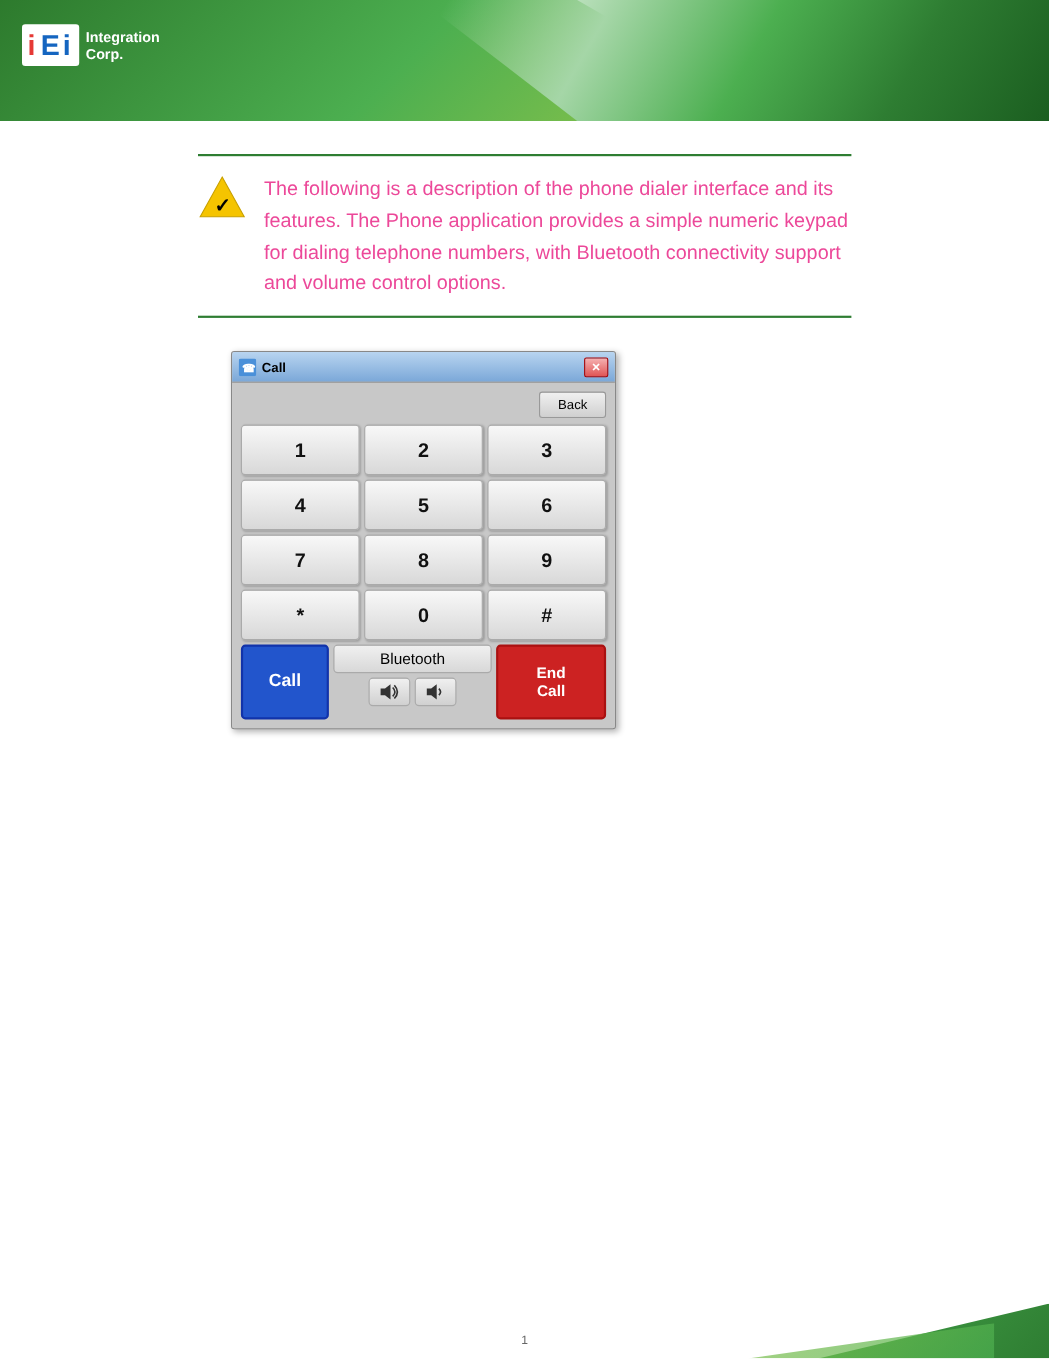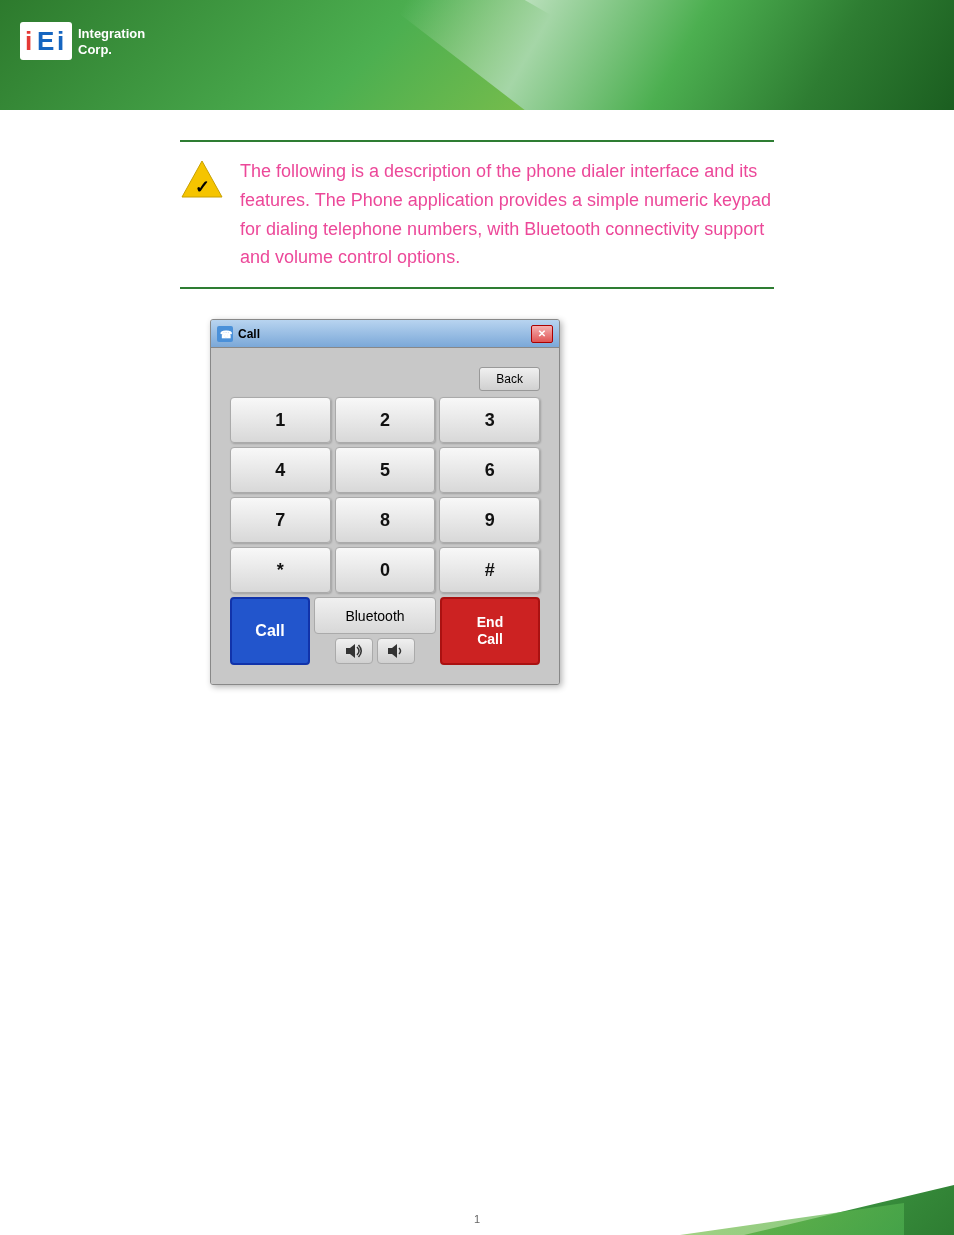--- a/index.html
+++ b/index.html
@@ -119,21 +119,21 @@
       align-items: center;
       justify-content: center;
       font-size: 10px;
       font-weight: bold;
       color: #fff;
       cursor: pointer;
     }
 
     .dialog-body {
       background: #c8c8c8;
-      padding: 19px;
+      padding: 8px;
     }
 
     
     .back-row {
       display: flex;
       justify-content: flex-end;
       margin-bottom: 6px;
     }
 
     .back-btn {
@@ -195,21 +195,21 @@
     .middle-col {
       display: flex;
       flex-direction: column;
       gap: 4px;
     }
 
     .bluetooth-btn {
       background: linear-gradient(to bottom, #f0f0f0, #d8d8d8);
       border: 1px solid #aaa;
       border-radius: 4px;
-      height: 37px;
+      height: 26px;
       font-size: 14px;
       cursor: pointer;
       color: #000;
       display: flex;
       align-items: center;
       justify-content: center;
     }
 
     .volume-row {
       display: flex;

